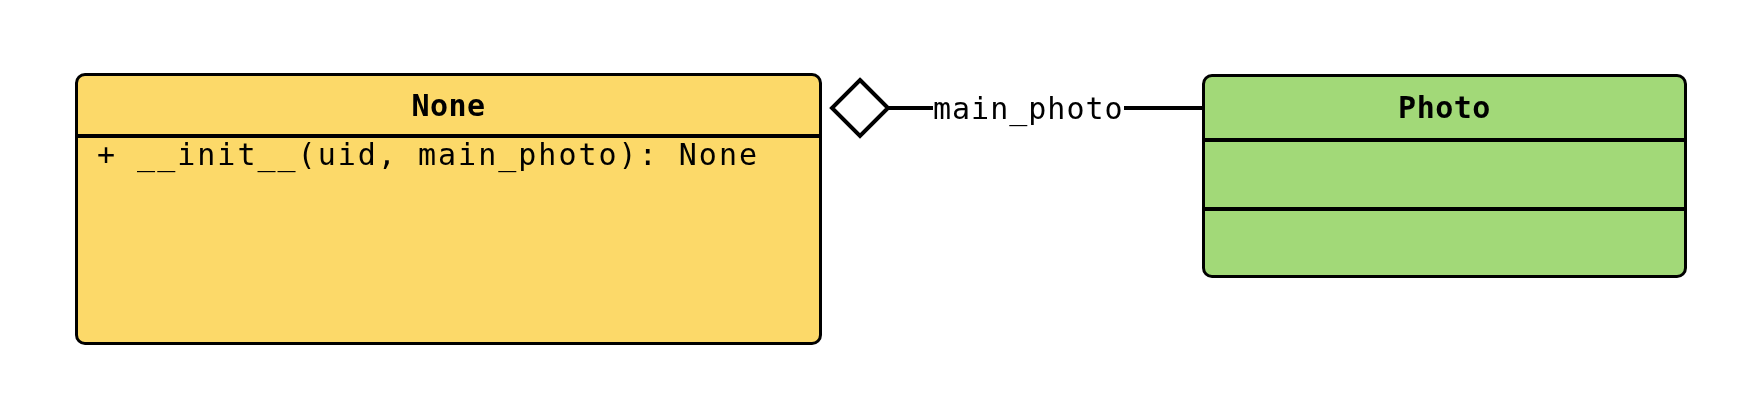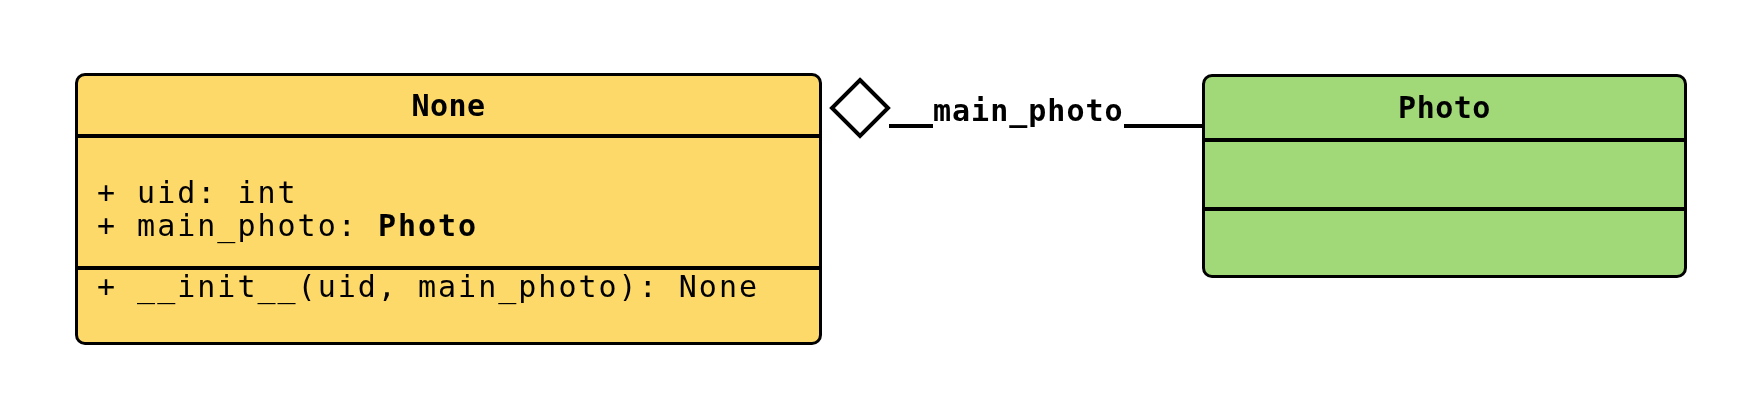--- a/index.html
+++ b/index.html
@@ -93,22 +93,21 @@
     width: 62px;
     height: 62px;
   }
   .connector {
     position: absolute;
     left: 889px;
     top: 88px;
     width: 313px;
     height: 40px;
     display: flex;
-    align-items: flex-end;
-    font-weight: bold;
+    align-items: center;
   }
   .connector .seg-left {
     width: 44px;
     height: 4px;
     background: #000000;
   }
   .connector .seg-right {
     flex: 1;
     height: 4px;
     background: #000000;
@@ -119,24 +118,20 @@
     white-space: nowrap;
   }
 </style>
 </head>
 <body>
 
 <div class="canvas">
 
   <section class="class-box user">
     <div class="compartment class-title">None</div>
-    <div class="compartment attrs-compartment">
-      <div class="member-line"><span>+ uid: int</span><b></b></div>
-      <div class="member-line"><span>+ main_photo: </span><b>Photo</b></div>
-    </div>
     <div class="compartment methods-compartment">
       <div class="member-line">+ __init__(uid, main_photo): None</div>
     </div>
   </section>
 
   <div class="diamond-wrap">
     <svg width="62" height="62" viewBox="0 0 62 62">
       <polygon points="31,3 59,31 31,59 3,31" fill="#FFFFFF" stroke="#000000" stroke-width="4" stroke-linejoin="miter"></polygon>
     </svg>
   </div>

